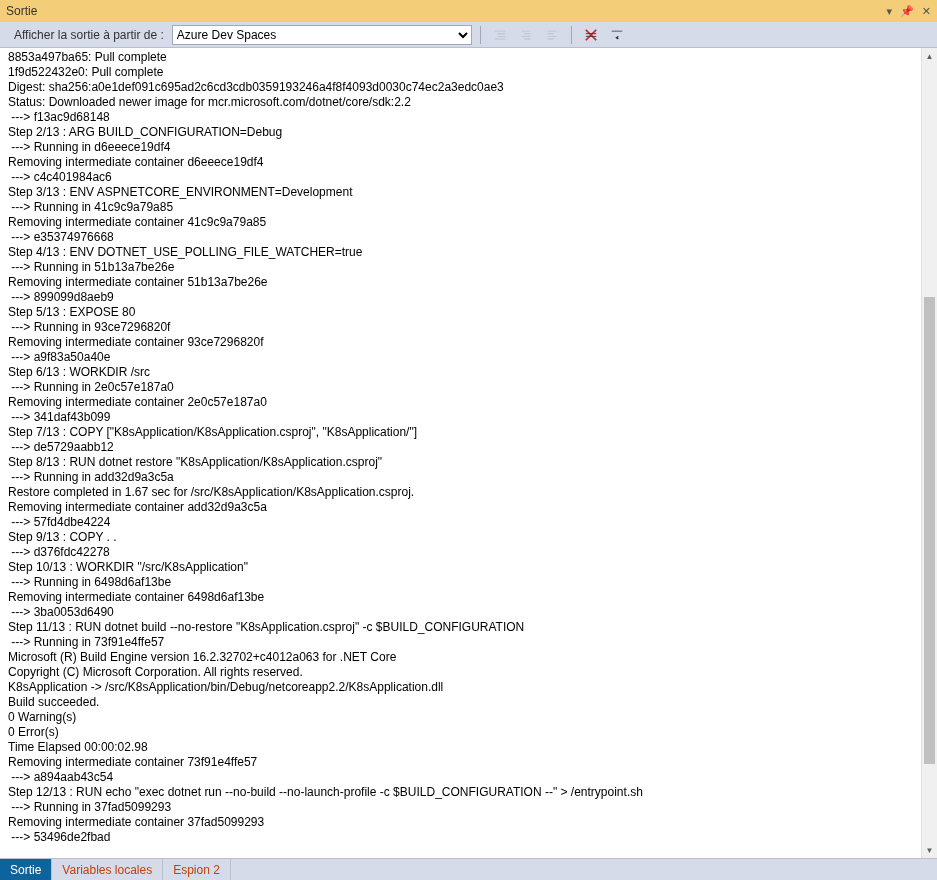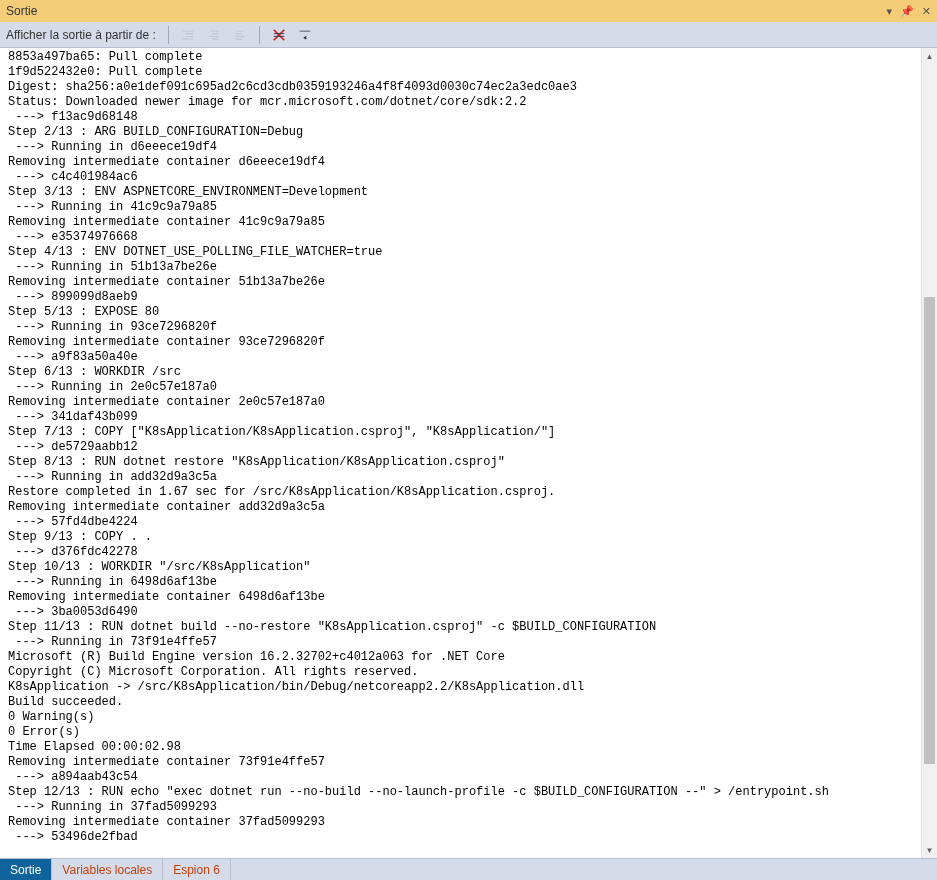--- a/index.html
+++ b/index.html
@@ -23,21 +23,21 @@
   justify-content: space-between;
 }
 .title-bar .title { font-size: 12px; }
 .title-bar .controls { display: flex; gap: 8px; align-items: center; }
 .title-bar .controls span { cursor: pointer; font-size: 11px; color: #555; }
 .toolbar {
   background: #d6dbe9;
   height: 26px;
   display: flex;
   align-items: center;
-  padding: 0 6px;
+  padding: 0 14px;
   border-bottom: 1px solid #b8bfd1;
   gap: 4px;
 }
 .toolbar .label { color: #333; font-size: 12px; margin-right: 4px; }
 .toolbar select {
   font-size: 12px;
   width: 300px;
   height: 20px;
   border: 1px solid #a0a8bc;
   background: #fff;
@@ -61,21 +61,21 @@
 .toolbar .btn svg { width: 14px; height: 14px; }
 .content-wrap {
   flex: 1;
   display: flex;
   overflow: hidden;
   background: #fff;
 }
 .output {
   flex: 1;
   padding: 2px 8px;
-  font-family: Liberation Mono, monospace;
+  font-family: Liberation Sans, sans-serif;
   font-size: 12px;
   line-height: 15px;
   white-space: pre;
   color: #000;
   overflow: hidden;
 }
 .scrollbar {
   width: 16px;
   background: #f0f0f0;
   position: relative;
@@ -126,20 +126,23 @@
   <span class="title">Sortie</span>
   <div class="controls">
     <span>▾</span>
     <span>📌</span>
     <span>✕</span>
   </div>
 </div>
 
 <div class="toolbar">
   <span class="label">Afficher la sortie à partir de :</span>
+  <select>
+    <option>Azure Dev Spaces</option>
+  </select>
   <div class="sep"></div>
   <div class="btn disabled">
     <svg viewBox="0 0 16 16">
         <path d="M2 3h12v1H2zM5 6h9v1H5zM5 9h9v1H5zM2 12h12v1H2z" fill="#999"></path>
       </svg>
   </div>
   <div class="btn disabled">
     <svg viewBox="0 0 16 16">
         <path d="M3 3h10v1H3zM6 6h7v1H6zM3 9h10v1H3zM6 12h7v1H6z" fill="#999"></path>
       </svg>
@@ -223,14 +226,14 @@
     <div class="scroll-track">
       <div class="scroll-thumb"></div>
     </div>
     <div class="scroll-arrow" style="position:absolute;bottom:0;left:0;right:0">▼</div>
   </div>
 </div>
 
 <div class="tabs" id="tabs">
     <div class="tab active">Sortie</div>
     <div class="tab">Variables locales</div>
-    <div class="tab">Espion 6</div>
+    <div class="tab">Espion 2</div>
   </div>
 
 </body></html>

